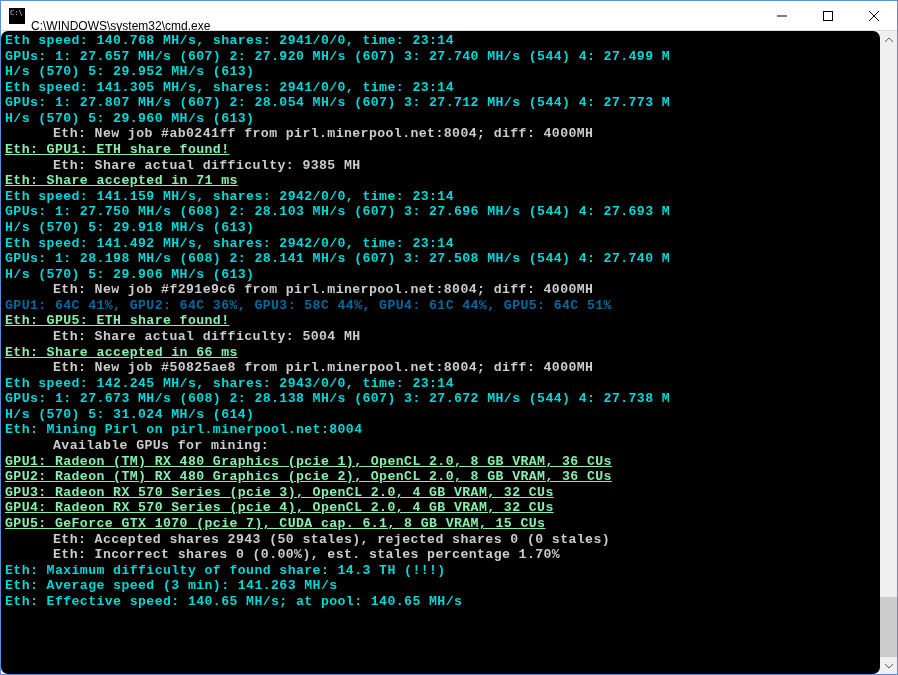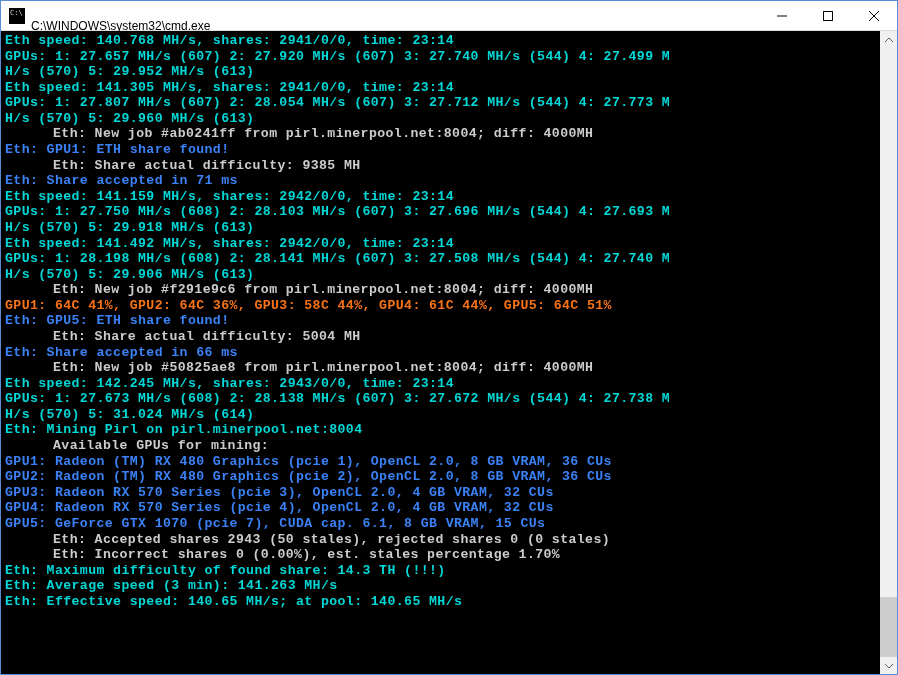--- a/index.html
+++ b/index.html
@@ -69,20 +69,21 @@
     .terminal {
       flex: 1;
       background: #000;
       padding: 2px 4px;
       font-size: 13.2px;
       line-height: 1.18;
       font-weight: bold;
       white-space: pre;
       overflow: hidden;
       letter-spacing: 0.4px;
+      border-radius: 7px;
     }
     .scrollbar {
       width: 17px;
       background: #f0f0f0;
       display: flex;
       flex-direction: column;
     }
     .scroll-btn {
       height: 17px;
       background: #f0f0f0;
@@ -94,23 +95,23 @@
     }
     .scroll-track { flex: 1; background: #f0f0f0; position: relative; }
     .scroll-thumb {
       position: absolute;
       left: 0; right: 0;
       bottom: 0;
       height: 60px;
       background: #cdcdcd;
     }
     .c-cyan { color: #00d8d8; }
-    .c-green { color: #3b82f6; }
+    .c-green { color: #86efac; text-decoration: underline; }
     .c-white { color: #cccccc; padding-left: 48px; }
-    .c-magenta { color: #f97316; }
+    .c-magenta { color: #0369a1; }
   </style>
 </head>
 <body>
 
 <div class="window">
   <div class="titlebar">
     <div class="titlebar-icon"></div>
     <div class="titlebar-text">C:\WINDOWS\system32\cmd.exe</div>
     <div class="winbtns">
       <div class="winbtn">

